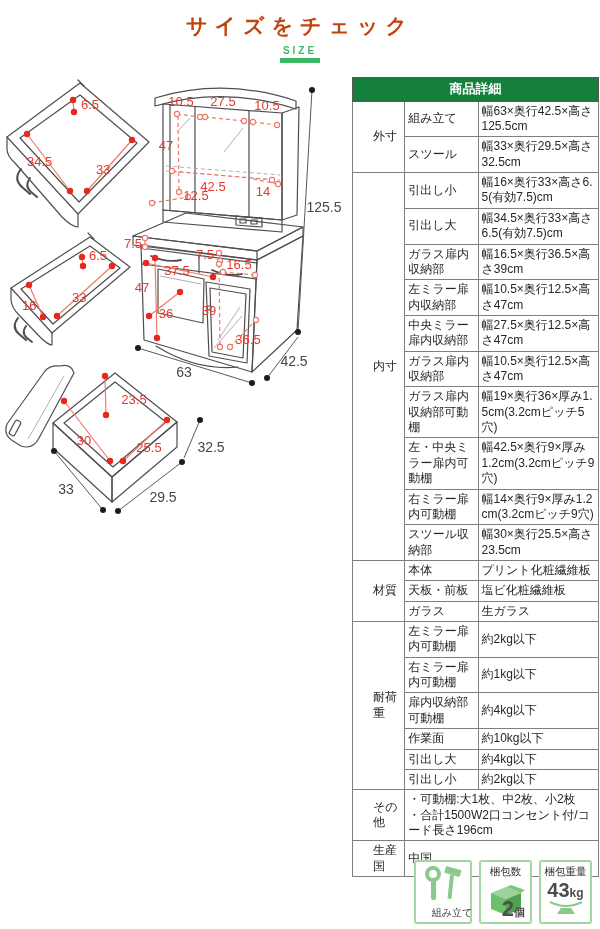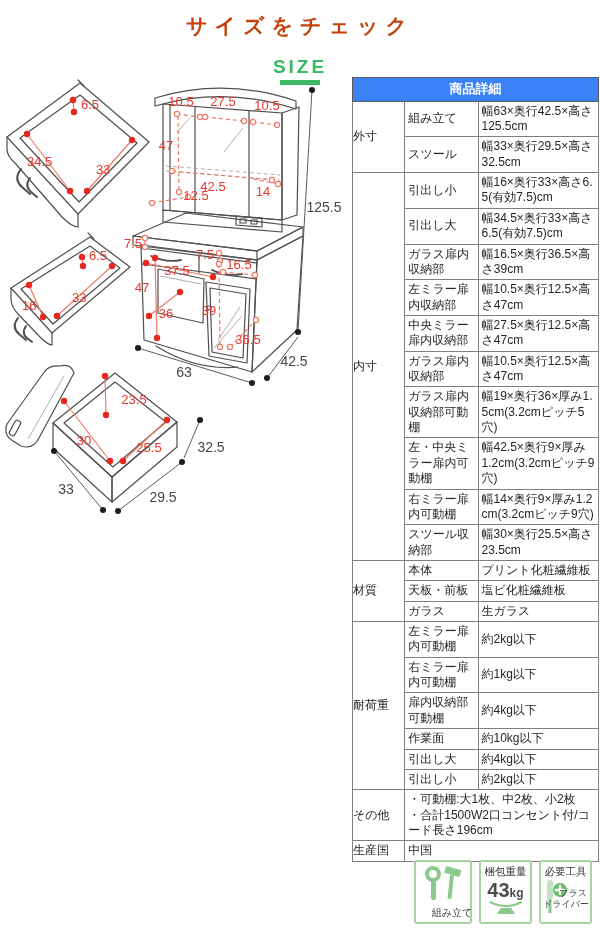--- a/index.html
+++ b/index.html
@@ -1,42 +1,42 @@
 <!DOCTYPE html>
 <html><head>
 <meta charset="utf-8">
 <style>
   html,body{margin:0;padding:0;background:#fff;}
   .page{position:relative;width:600px;height:929px;background:#fff;overflow:hidden;
         font-family:"Liberation Sans","DejaVu Sans",sans-serif;color:#333;}
   
   .hdr{position:absolute;top:0;left:0;width:600px;text-align:center;}
   .hdr h1{margin:12px 0 0 0;font-size:21px;font-weight:bold;letter-spacing:7px;color:#c2410c;}
-  .hdr .size-en{margin-top:16px;font-size:19px;font-weight:bold;letter-spacing:3px;color:#3cb964;}
+  .hdr .size-en{margin-top:5px;font-size:10px;font-weight:bold;letter-spacing:3px;color:#3cb964;}
   .hdr .size-bar{width:40px;height:5px;background:#3cb964;margin:2px auto 0 auto;}
   
   .diagram{position:absolute;left:0;top:70px;width:352px;height:470px;}
   .art{fill:none;stroke:#4f4f4f;stroke-width:1.2;stroke-linejoin:round;stroke-linecap:round;}
   .art-thin{fill:none;stroke:#9a9a9a;stroke-width:0.8;}
   .rline{stroke:#f07a66;stroke-width:1.2;fill:none;}
   .rdash{stroke:#f07a66;stroke-width:1.2;fill:none;stroke-dasharray:4 3;}
   .rdot{fill:#e8281e;stroke:none;}
   .rring{fill:#fff;stroke:#ef7662;stroke-width:1.1;}
   .kline{stroke:#5a5a5a;stroke-width:1;fill:none;}
   .kdot{fill:#1c1c1c;stroke:none;}
   .dim-red{fill:#e8382d;font-size:13px;}
   .dim-black{fill:#474747;font-size:14px;}
   text{font-family:"Liberation Sans","DejaVu Sans",sans-serif;}
   
   .spec{position:absolute;left:352px;top:77px;width:247px;border-collapse:collapse;
         table-layout:fixed;font-size:12px;line-height:1.28;color:#262626;}
-  .spec th{background:#3b82f6;color:#fff;font-size:13px;font-weight:bold;
+  .spec th{background:#15803d;color:#fff;font-size:13px;font-weight:bold;
            border:1px solid #595757;padding:3px 2px;}
   .spec td{border:1px solid #7f7f7f;padding:2px 3px;vertical-align:middle;word-break:break-all;}
-  .spec td.sec{padding-left:0;}
+  .spec td.sec{padding-left:20px;}
   .spec td.pre{white-space:pre-line;}
   
   .badges{position:absolute;top:860px;right:8px;display:flex;gap:7px;}
   .badge{box-sizing:border-box;width:53px;height:64px;background:#fff;border:2px solid #a3d6a3;
          border-radius:3px;display:flex;flex-direction:column;align-items:center;
          justify-content:flex-start;padding:2px 1px;}
   .badge.first{width:58px;}
   .badge .btitle{font-size:10.5px;color:#333;white-space:nowrap;margin-top:1px;}
   .badge .blabel{font-size:10px;color:#333;white-space:nowrap;margin-left:18px;}
   .bicon-wrap{position:relative;flex:1;width:100%;display:flex;align-items:center;justify-content:center;}
@@ -371,41 +371,41 @@
           <circle cx="12" cy="9" r="6" fill="none" stroke="#8cc98c" stroke-width="4"></circle>
           <rect x="9" y="6" width="6" height="5" fill="#fff"></rect>
           <rect x="10" y="13" width="5" height="22" rx="2" fill="#8cc98c"></rect>
           <rect x="24" y="3" width="16" height="7" rx="1" fill="#8cc98c" transform="rotate(16 32 6)"></rect>
           <rect x="29" y="10" width="4" height="24" rx="1" fill="#8cc98c" transform="rotate(6 31 10)"></rect>
         </svg>
       </div>
       <div class="blabel">組み立て</div>
     </div>
 
+    <div class="badge">
+      <div class="btitle">梱包数</div>
+      <div class="bicon-wrap">
+        <svg width="40" height="32" viewBox="0 0 40 32">
+          <polygon points="5,9 20,3 35,9 20,15" fill="#9ad49a"></polygon>
+          <polygon points="5,9 20,15 20,31 5,25" fill="#6cbf6c"></polygon>
+          <polygon points="35,9 20,15 20,31 35,25" fill="#4ea34e"></polygon>
+          <polygon points="20,3 35,9 39,6 25,1" fill="#7cc67c"></polygon>
+        </svg>
+        <div class="bignum">
+          <span>2</span><span class="unit">個</span>
+        </div>
+      </div>
+    </div>
 
     <div class="badge">
       <div class="btitle">梱包重量</div>
       <div class="wnum">
         <span>43</span><span class="unit">kg</span>
       </div>
       <svg width="40" height="16" viewBox="0 0 40 16">
         <path d="M4 2 Q20 10 36 2" fill="none" stroke="#8cc98c" stroke-width="2"></path>
         <polygon points="15,8 25,8 29,14 11,14" fill="#8cc98c"></polygon>
       </svg>
     </div>
 
-    <div class="badge">
-      <div class="btitle">必要工具</div>
-      <div class="tool-row">
-        <svg width="26" height="40" viewBox="0 0 26 40" style="position:absolute;left:1px;top:0">
-          <rect x="4" y="1" width="6" height="19" rx="2.5" fill="#c2e3c2"></rect>
-          <rect x="5.5" y="20" width="3" height="14" fill="#8cc98c"></rect>
-          <circle cx="17" cy="11" r="7" fill="#6abf6a"></circle>
-          <rect x="15.8" y="6" width="2.4" height="10" fill="#fff"></rect>
-          <rect x="12" y="9.8" width="10" height="2.4" fill="#fff"></rect>
-        </svg>
-        <div class="tool-txt1">プラス</div>
-        <div class="tool-txt2">ドライバー</div>
-      </div>
-    </div>
 
   </div>
 </div>
 
 </body></html>

